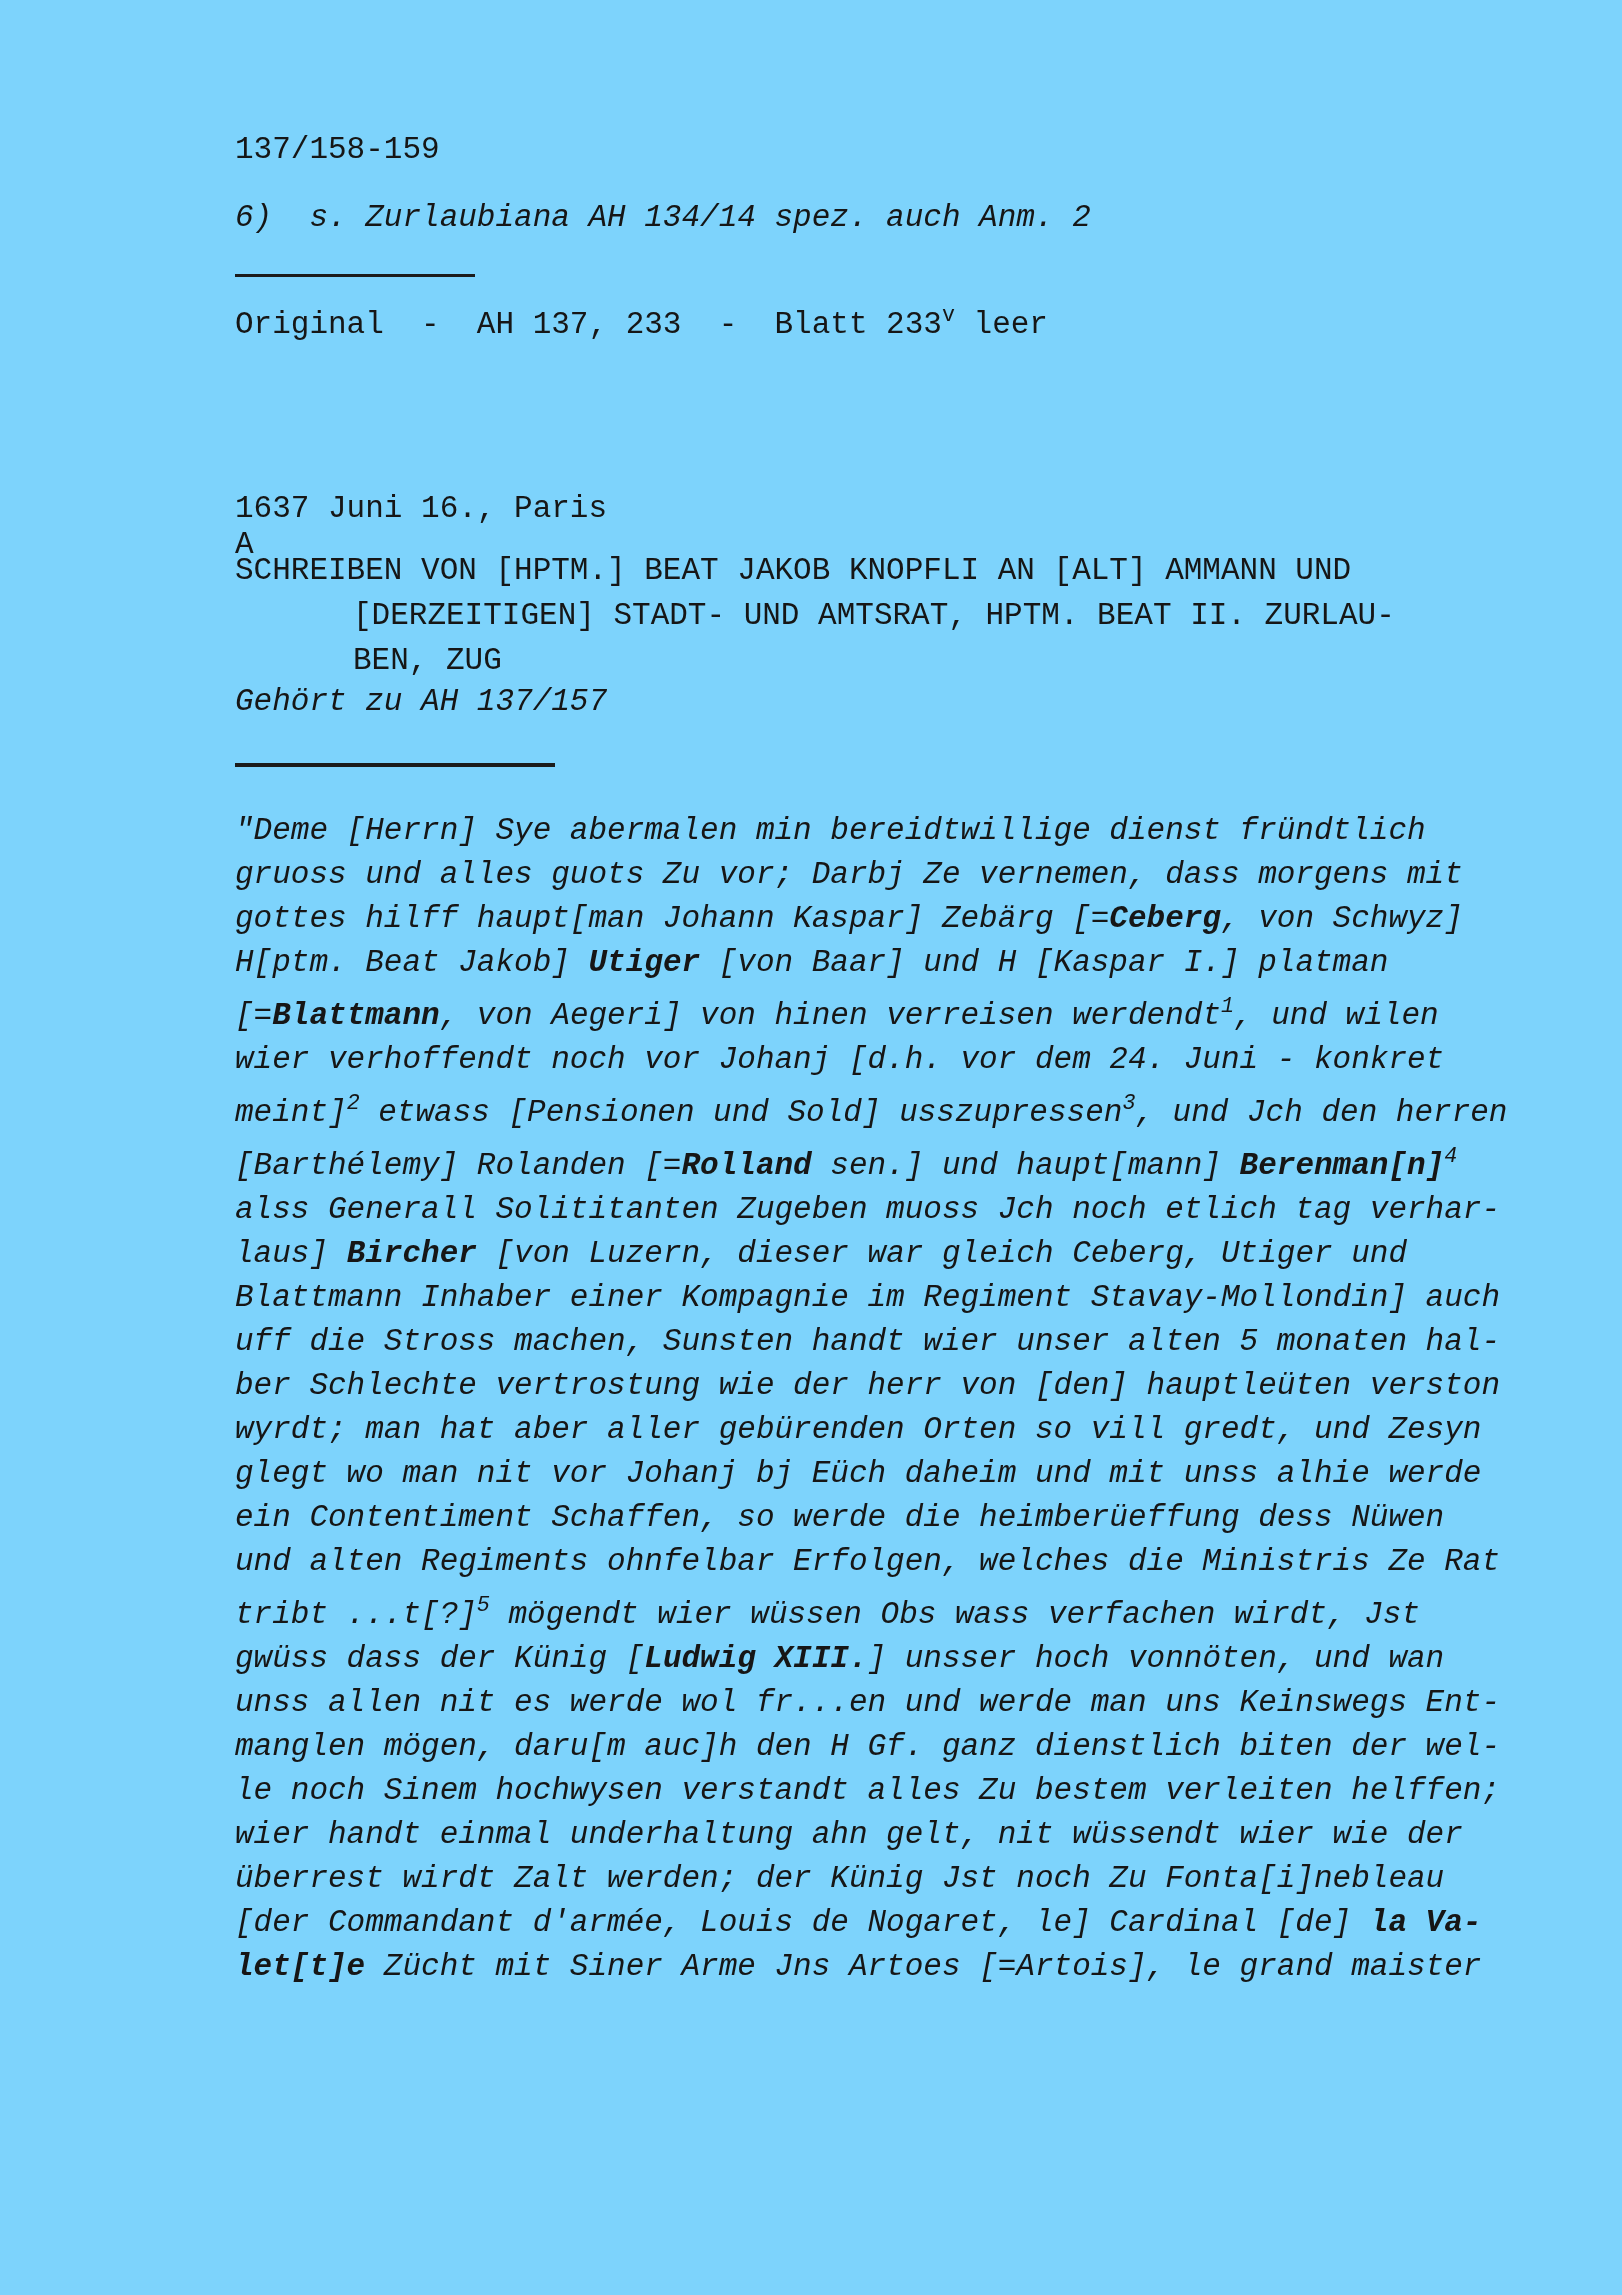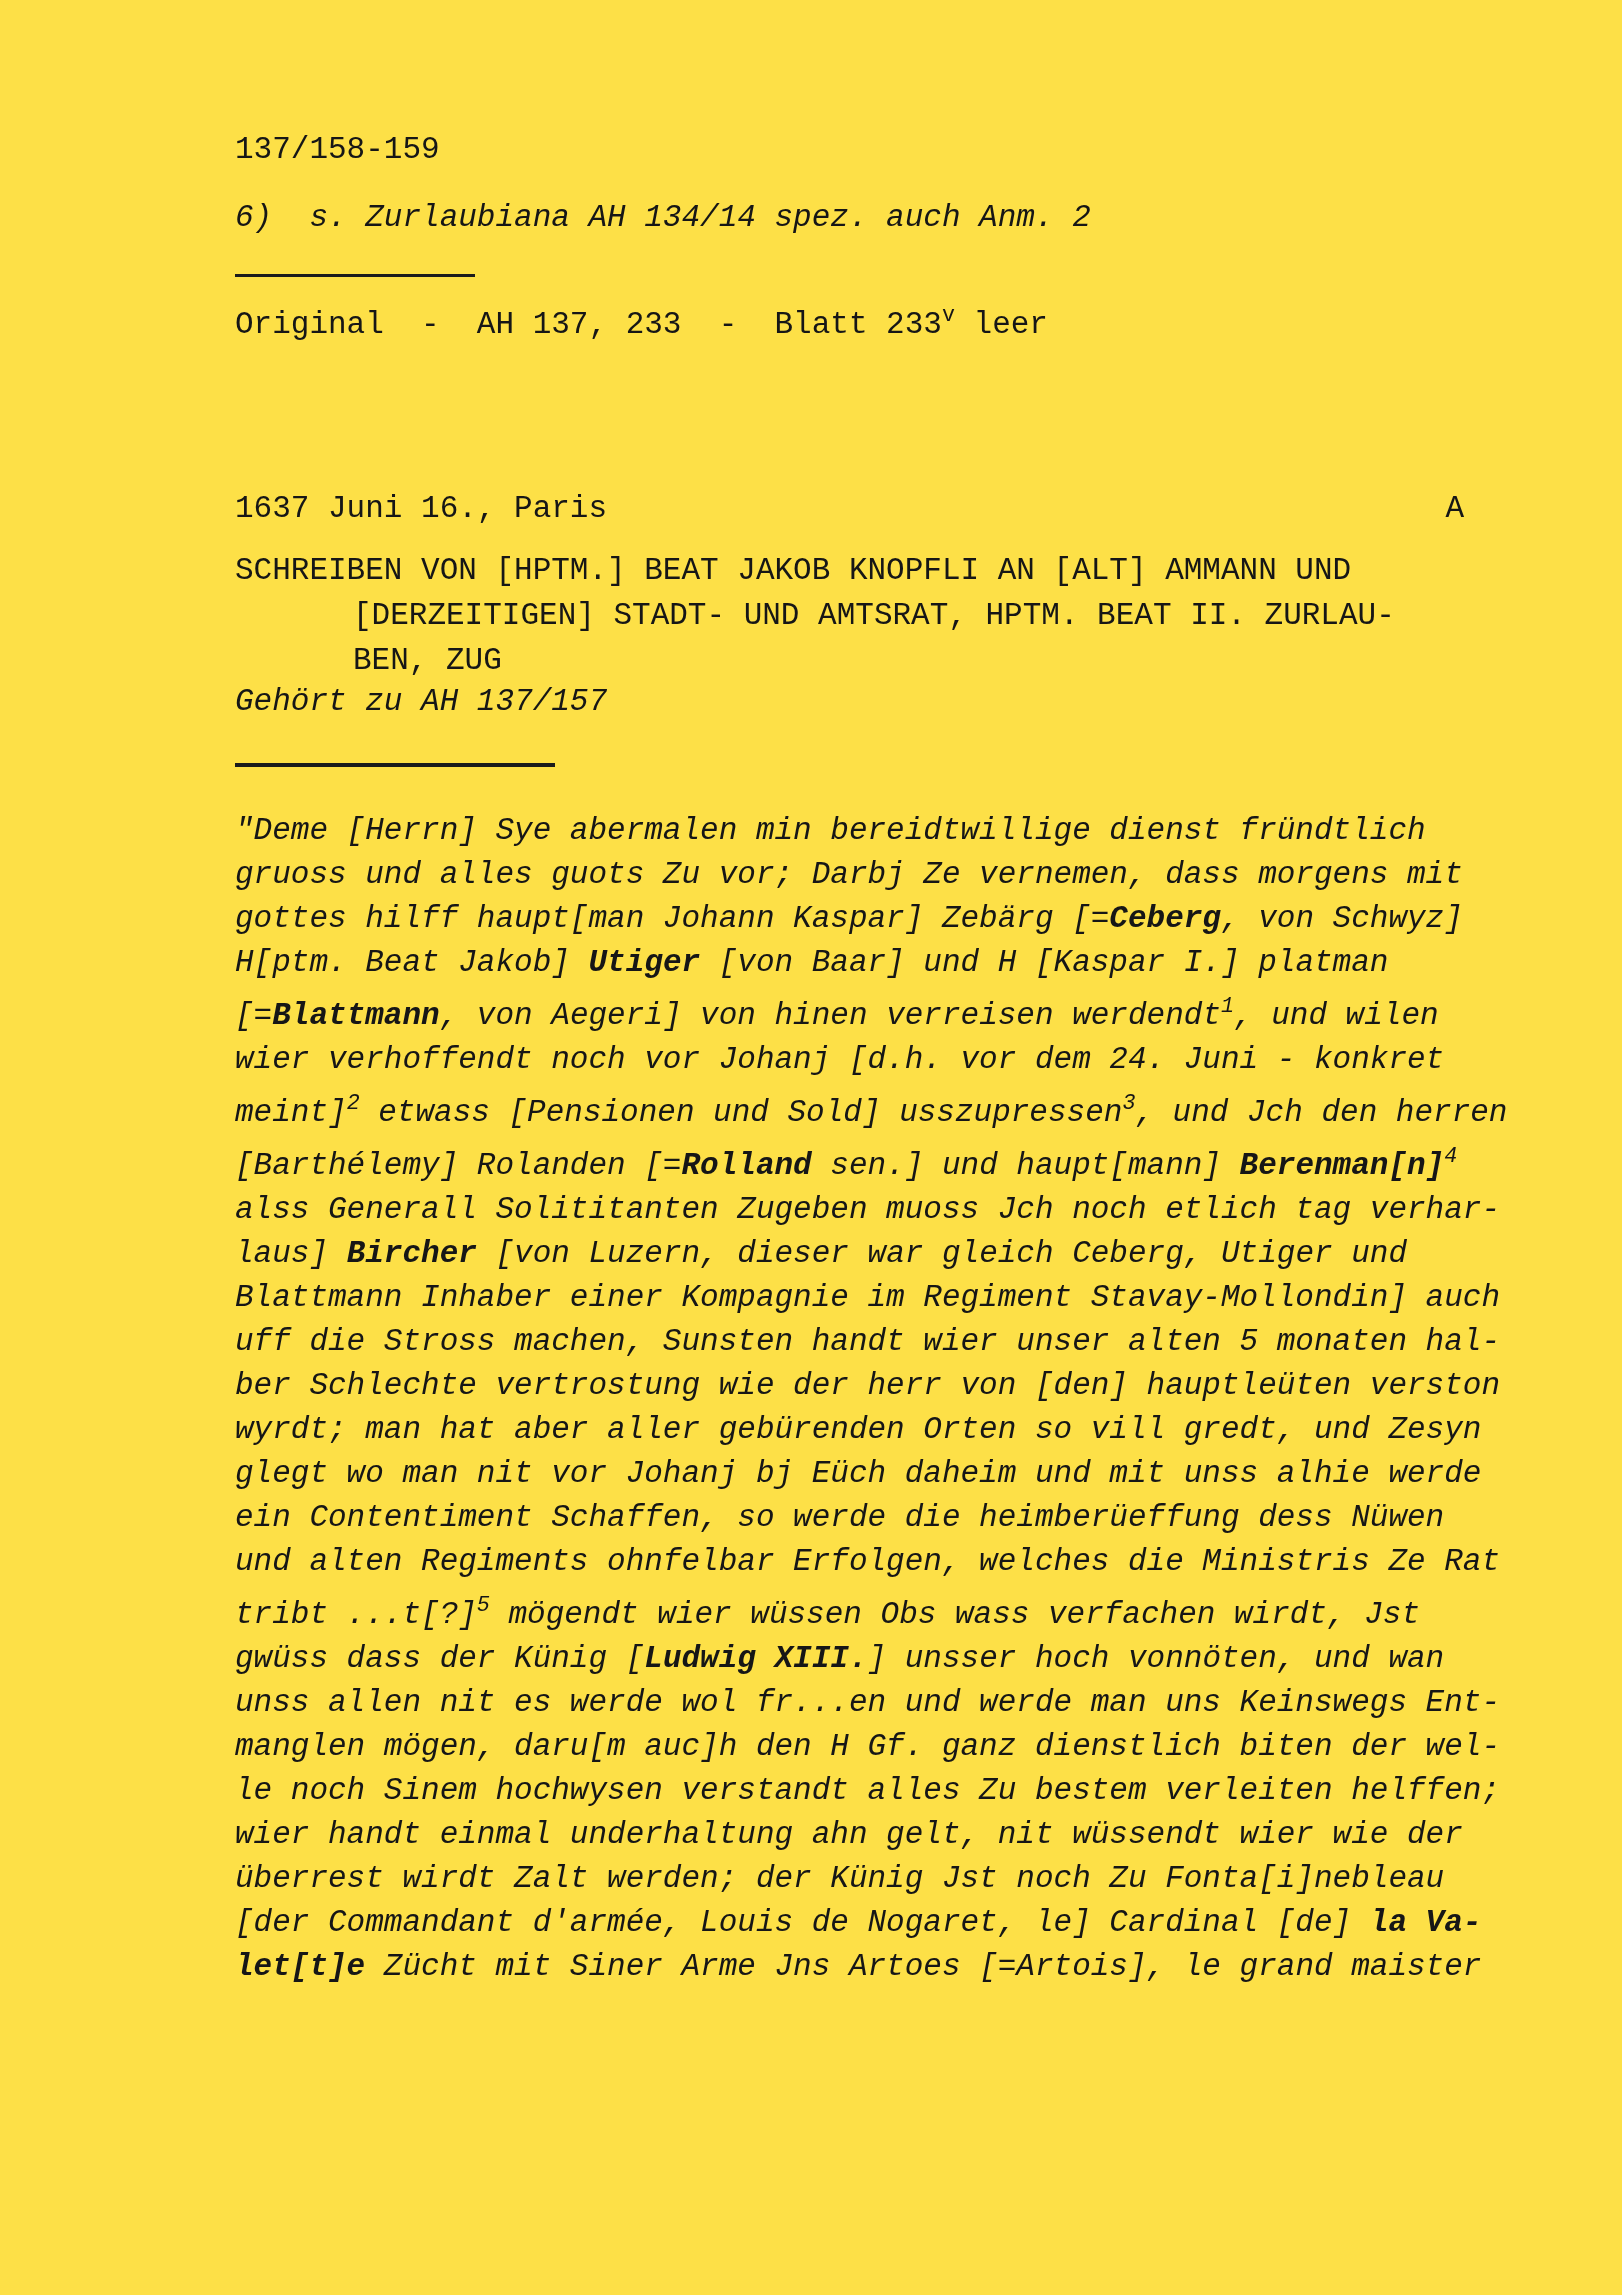--- a/index.html
+++ b/index.html
@@ -1,31 +1,31 @@
 <!DOCTYPE html>
 <html style="font-size:13px"><head>
 <meta charset="utf-8">
 <style>
   html,body{margin:0;padding:0;background:#e8e8e8;}
   .page{
     position:relative;
     width:1622px;height:2295px;
-    background:#fde047;
+    background:#7dd3fc;
     color:#161616;
     font-family:"Liberation Mono","DejaVu Sans Mono",monospace;
     overflow:hidden;
   }
   .abs{position:absolute;}
   .t{white-space:pre;font-size:31px;line-height:36px;}
   .it{font-style:italic;}
   .rule{position:absolute;background:#1b1b1b;}
   .b{font-weight:700;}
   .sup{font-size:0.70em;vertical-align:0.55em;}
   .doc-number{font-size:37px;line-height:42px;text-align:center;}
-  .date-row{display:flex;justify-content:space-between;align-items:baseline;}
+  .date-row{display:flex;justify-content:space-between;align-items:baseline;flex-direction:column;}
   .heading-line{white-space:pre;font-size:31px;line-height:45px;}
   .heading-indent{padding-left:118px;}
   .body-block{font-style:italic;}
   .body-line{white-space:pre;font-size:31px;line-height:44px;}
 </style>
 </head>
 <body>
 
 <div class="page">
 

